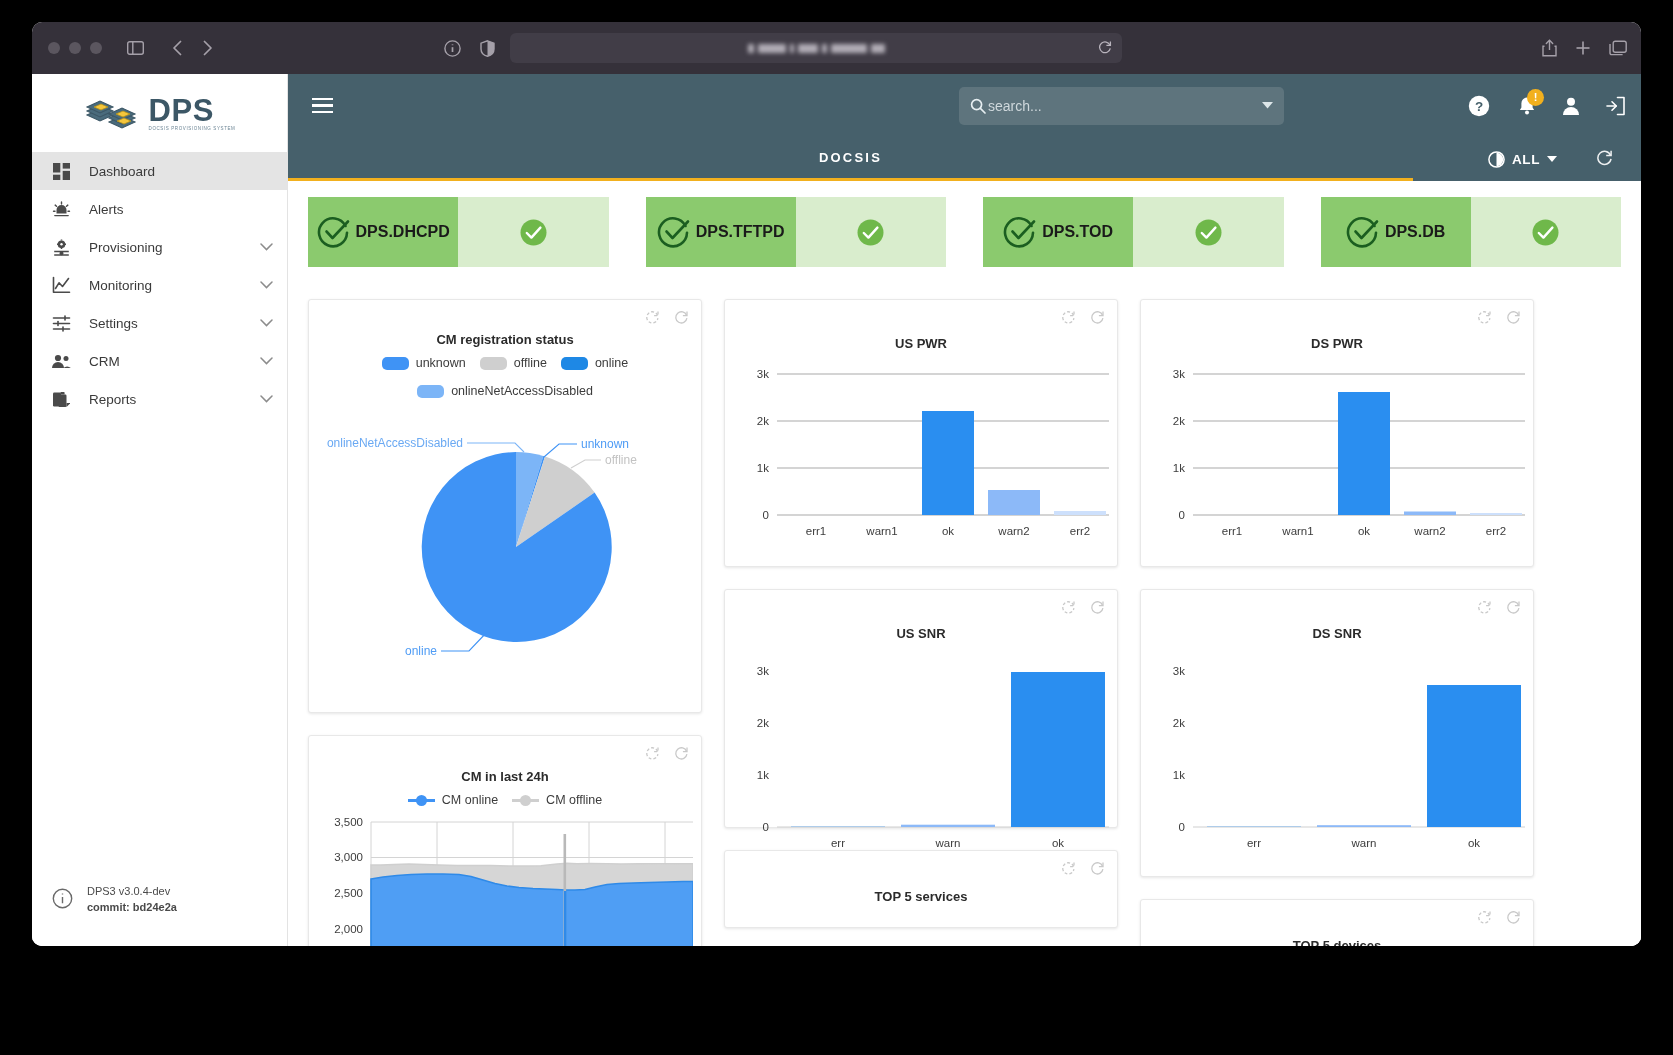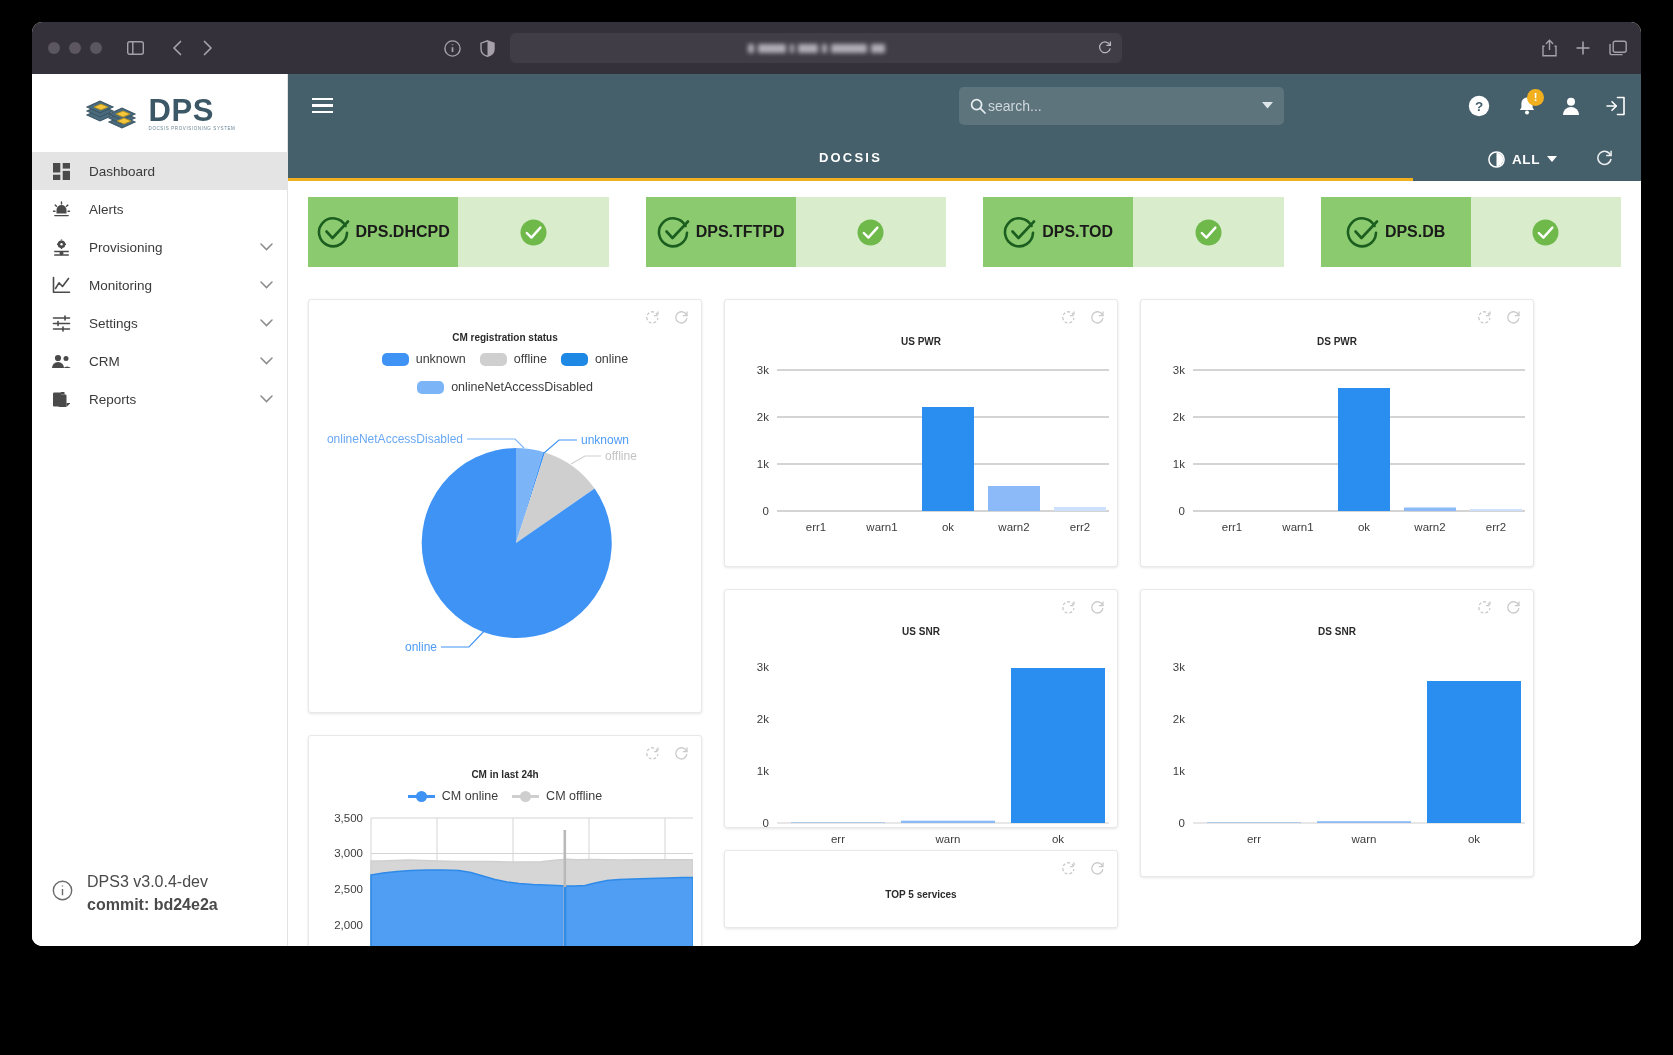--- a/index.html
+++ b/index.html
@@ -58,21 +58,21 @@
     font-size: 13.5px; color: #3a3a3a; cursor: pointer;
   }
   .navitem.active { background: #e4e4e4; }
   .navitem .ic { width: 22px; display: flex; align-items: center; justify-content: center; color: #4a4a4a; }
   .navitem .lbl { flex: 1; }
   .navitem .chev { color: #8c8c8c; font-size: 11px; }
   #sidebar-footer {
     position: absolute; bottom: 30px; left: 0; right: 0;
     display: flex; align-items: center; gap: 14px; padding-left: 20px;
   }
-  .ver { font-size: 16px; color: #4a4a4a; line-height: 1.45; }
+  .ver { font-size: 11px; color: #4a4a4a; line-height: 1.45; }
 
   
   #main { flex: 1; display: flex; flex-direction: column; background: #fff; overflow: hidden; }
   #topbar { height: 63px; background: #46606b; display: flex; align-items: center; padding: 0 24px; position: relative; }
   .hamburger { display: flex; flex-direction: column; gap: 4px; cursor: pointer; }
   .hamburger span { display: block; width: 21px; height: 2.5px; background: #fff; }
   #search {
     position: absolute; right: 357px; width: 325px; height: 38px;
     background: #5e747d; border-radius: 5px;
     display: flex; align-items: center; padding: 0 11px; gap: 2px;
@@ -105,21 +105,21 @@
   .svc-name { font-size: 16px; font-weight: bold; color: #1a1a1a; }
   .svc-r { flex: 1; background: #d9edcd; display: flex; align-items: center; justify-content: center; }
 
   
   #grid { display: flex; gap: 22px; }
   .col { display: flex; flex-direction: column; gap: 22px; }
   .col-left { width: 394px; }
   .col-mid, .col-right { width: 394px; }
   .panel { background: #fff; border: 1px solid #e8e8e8; border-radius: 3px; box-shadow: 0 1px 3px rgba(0,0,0,.10); position: relative; }
   .panel-tools { position: absolute; right: 12px; top: 10px; display: flex; gap: 14px; color: #c9c9c9; }
-  .panel-title { text-align: center; font-size: 10px; font-weight: bold; color: #2b2b2b; }
+  .panel-title { text-align: center; font-size: 13px; font-weight: bold; color: #2b2b2b; }
   .legend { display: flex; justify-content: center; gap: 14px; margin-top: 9px; flex-wrap: wrap; }
   .lg { display: flex; align-items: center; gap: 7px; font-size: 12.5px; color: #3c3c3c; }
   .lg .sw { width: 27px; height: 13px; border-radius: 5px; }
   .lg .sw-line { width: 27px; height: 3px; position: relative; }
   .lg .sw-line::after { content:''; position:absolute; left:9px; top:-4px; width:11px; height:11px; border-radius:50%; }
   svg text { font-family: "Liberation Sans", sans-serif; }
 </style>
 </head>
 <body>
 
@@ -858,19 +858,36 @@
                   <rect x="276" y="36" width="94" height="142" fill="#2a8ef0"></rect>
                 </g>
                 <g font-size="11.5" fill="#3c3c3c" text-anchor="middle">
                   <text x="103" y="198">err</text>
                   <text x="213" y="198">warn</text>
                   <text x="323" y="198">ok</text>
                 </g>
               </svg>
             </div>
 
+            <div class="panel" style="height:78px; padding:12px 10px 0">
+              <div class="panel-tools">
+                <span>
+                  <svg width="15" height="15" viewBox="0 0 15 15" fill="none" stroke="currentColor" stroke-width="1.3" stroke-dasharray="3 2">
+                      <path d="M12.6 5.4 A5.6 5.6 0 1 0 12.9 8.2"></path>
+                      <polyline points="13,1.5 13,5.6 8.9,5.6"></polyline>
+                    </svg>
+                </span>
+                <span>
+                  <svg width="15" height="15" viewBox="0 0 15 15" fill="none" stroke="currentColor" stroke-width="1.3">
+                      <path d="M12.6 5.4 A5.6 5.6 0 1 0 12.9 8.2"></path>
+                      <polyline points="13,1.5 13,5.6 8.9,5.6"></polyline>
+                    </svg>
+                </span>
+              </div>
+              <div class="panel-title" style="margin-top:26px">TOP 5 devices</div>
+            </div>
           </div>
 
         </div>
       </div>
     </div>
   </div>
 </div>
 
 </body></html>

